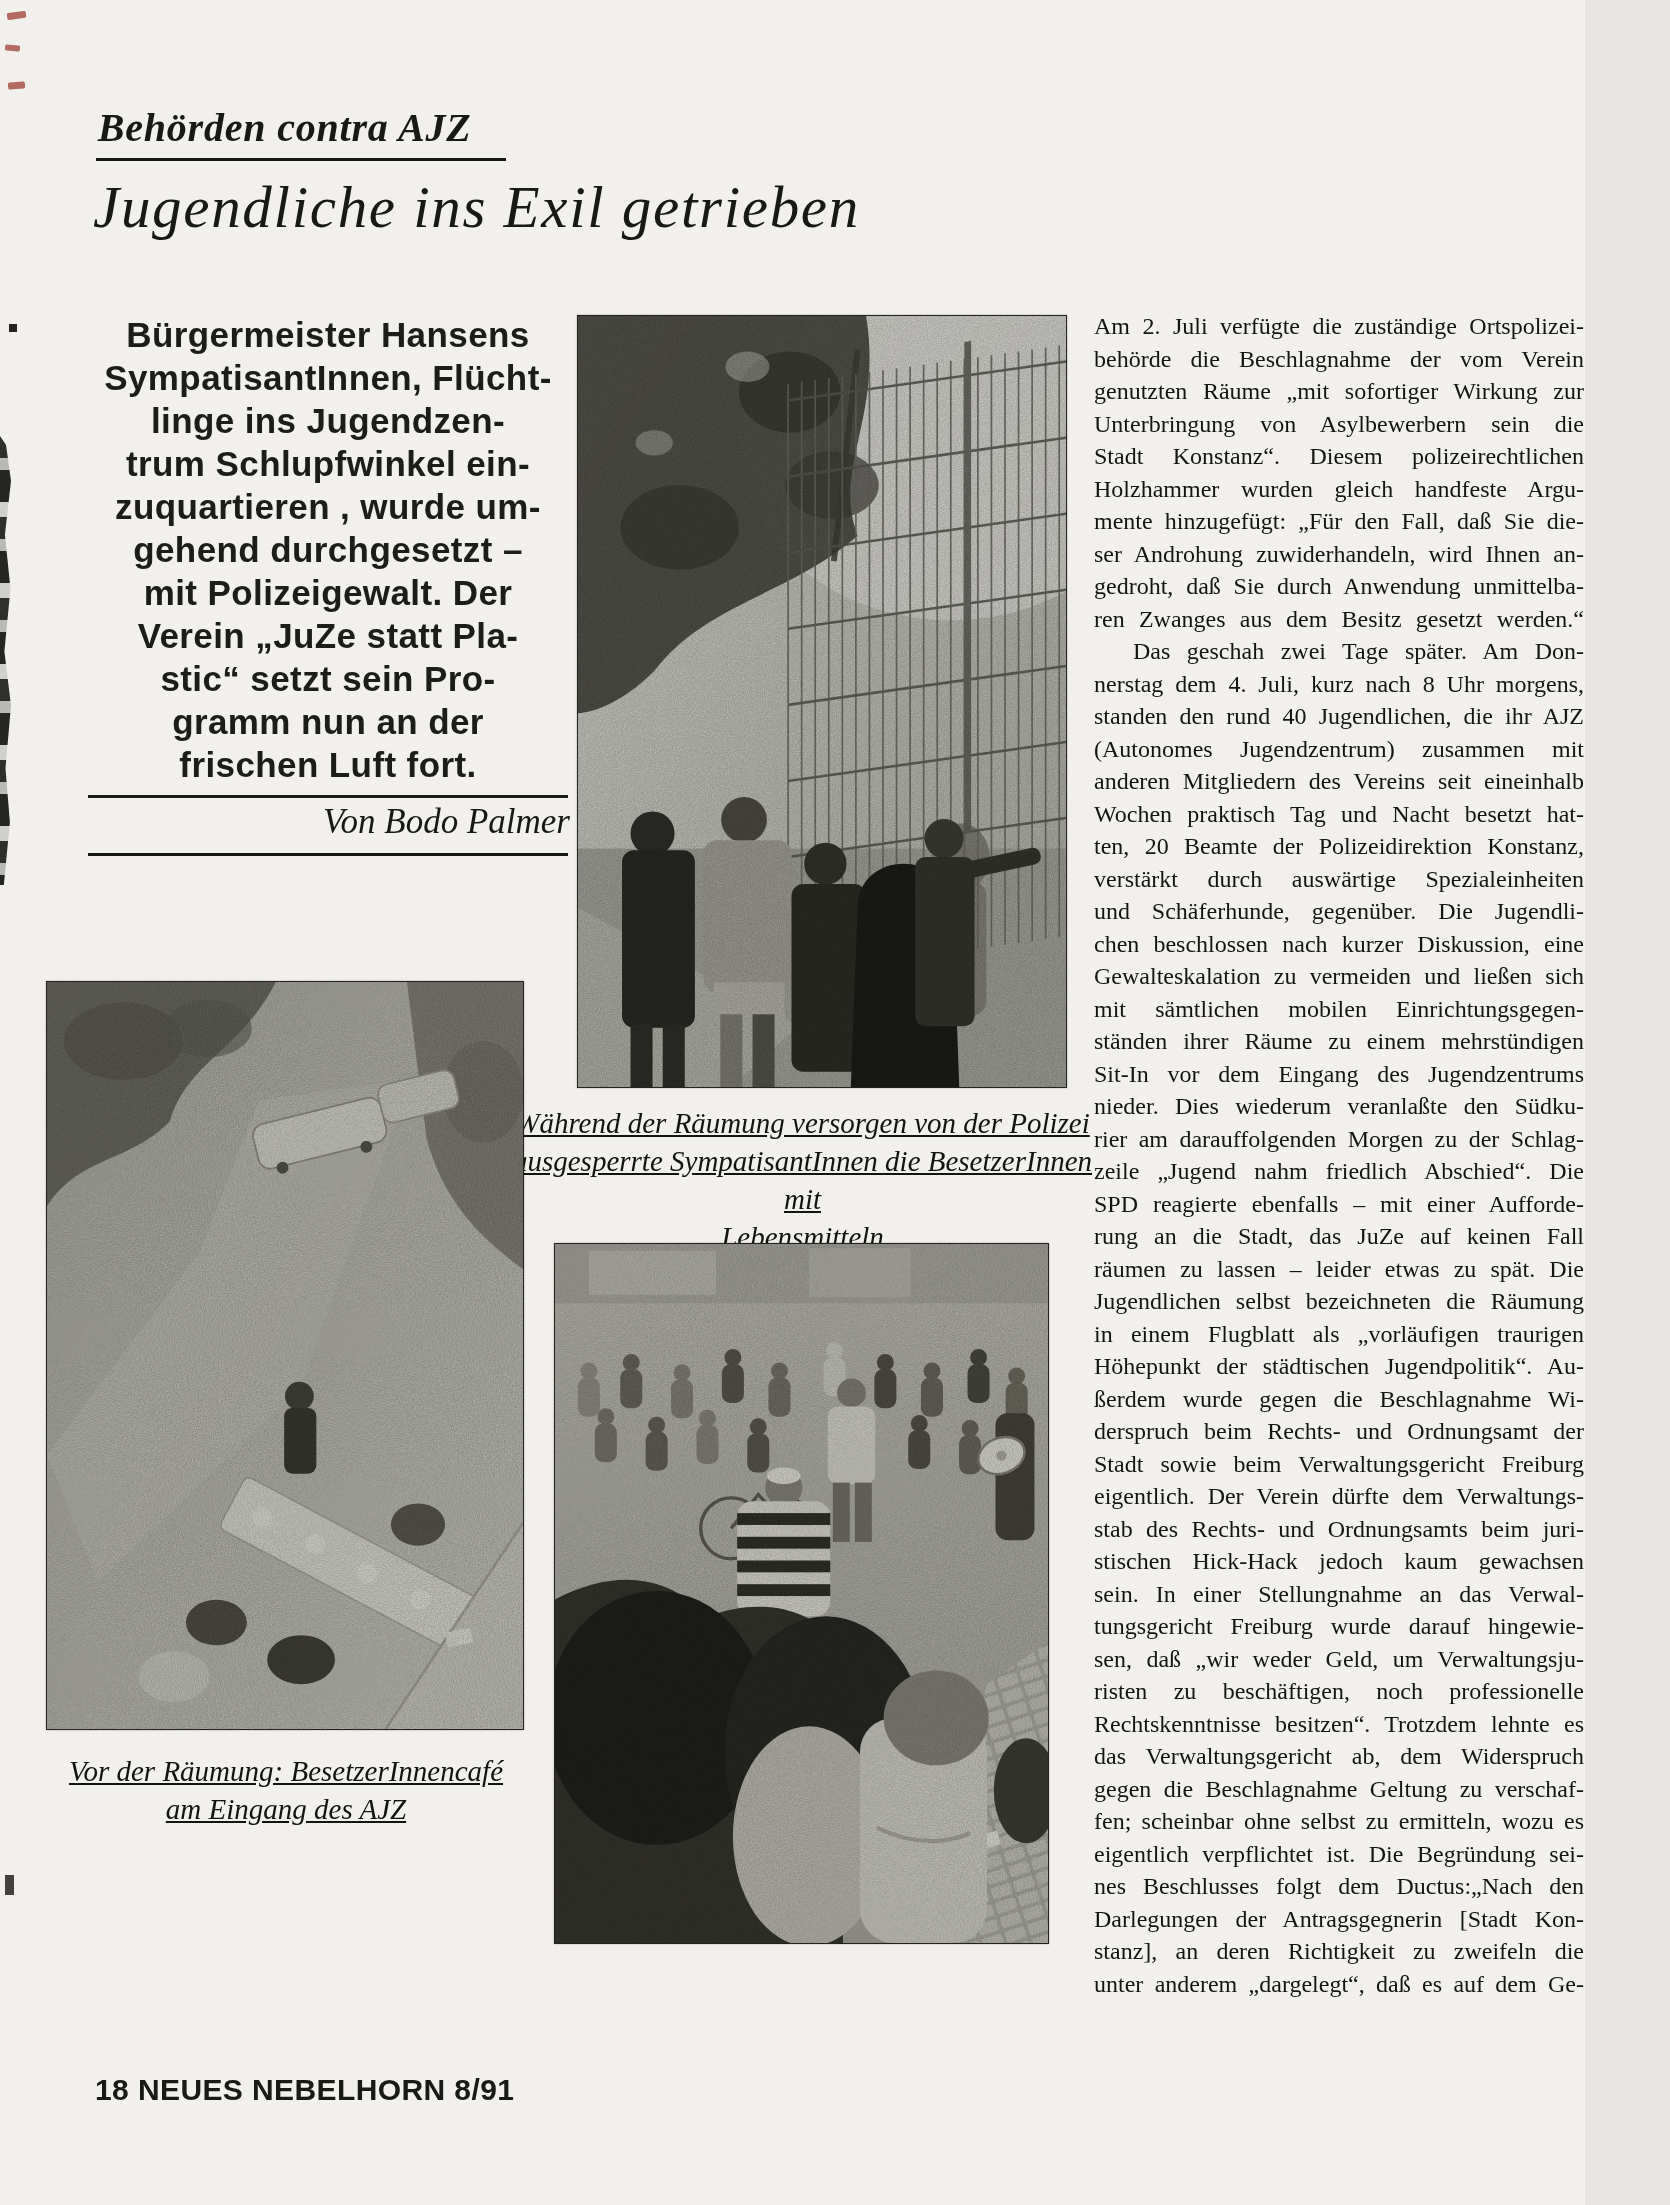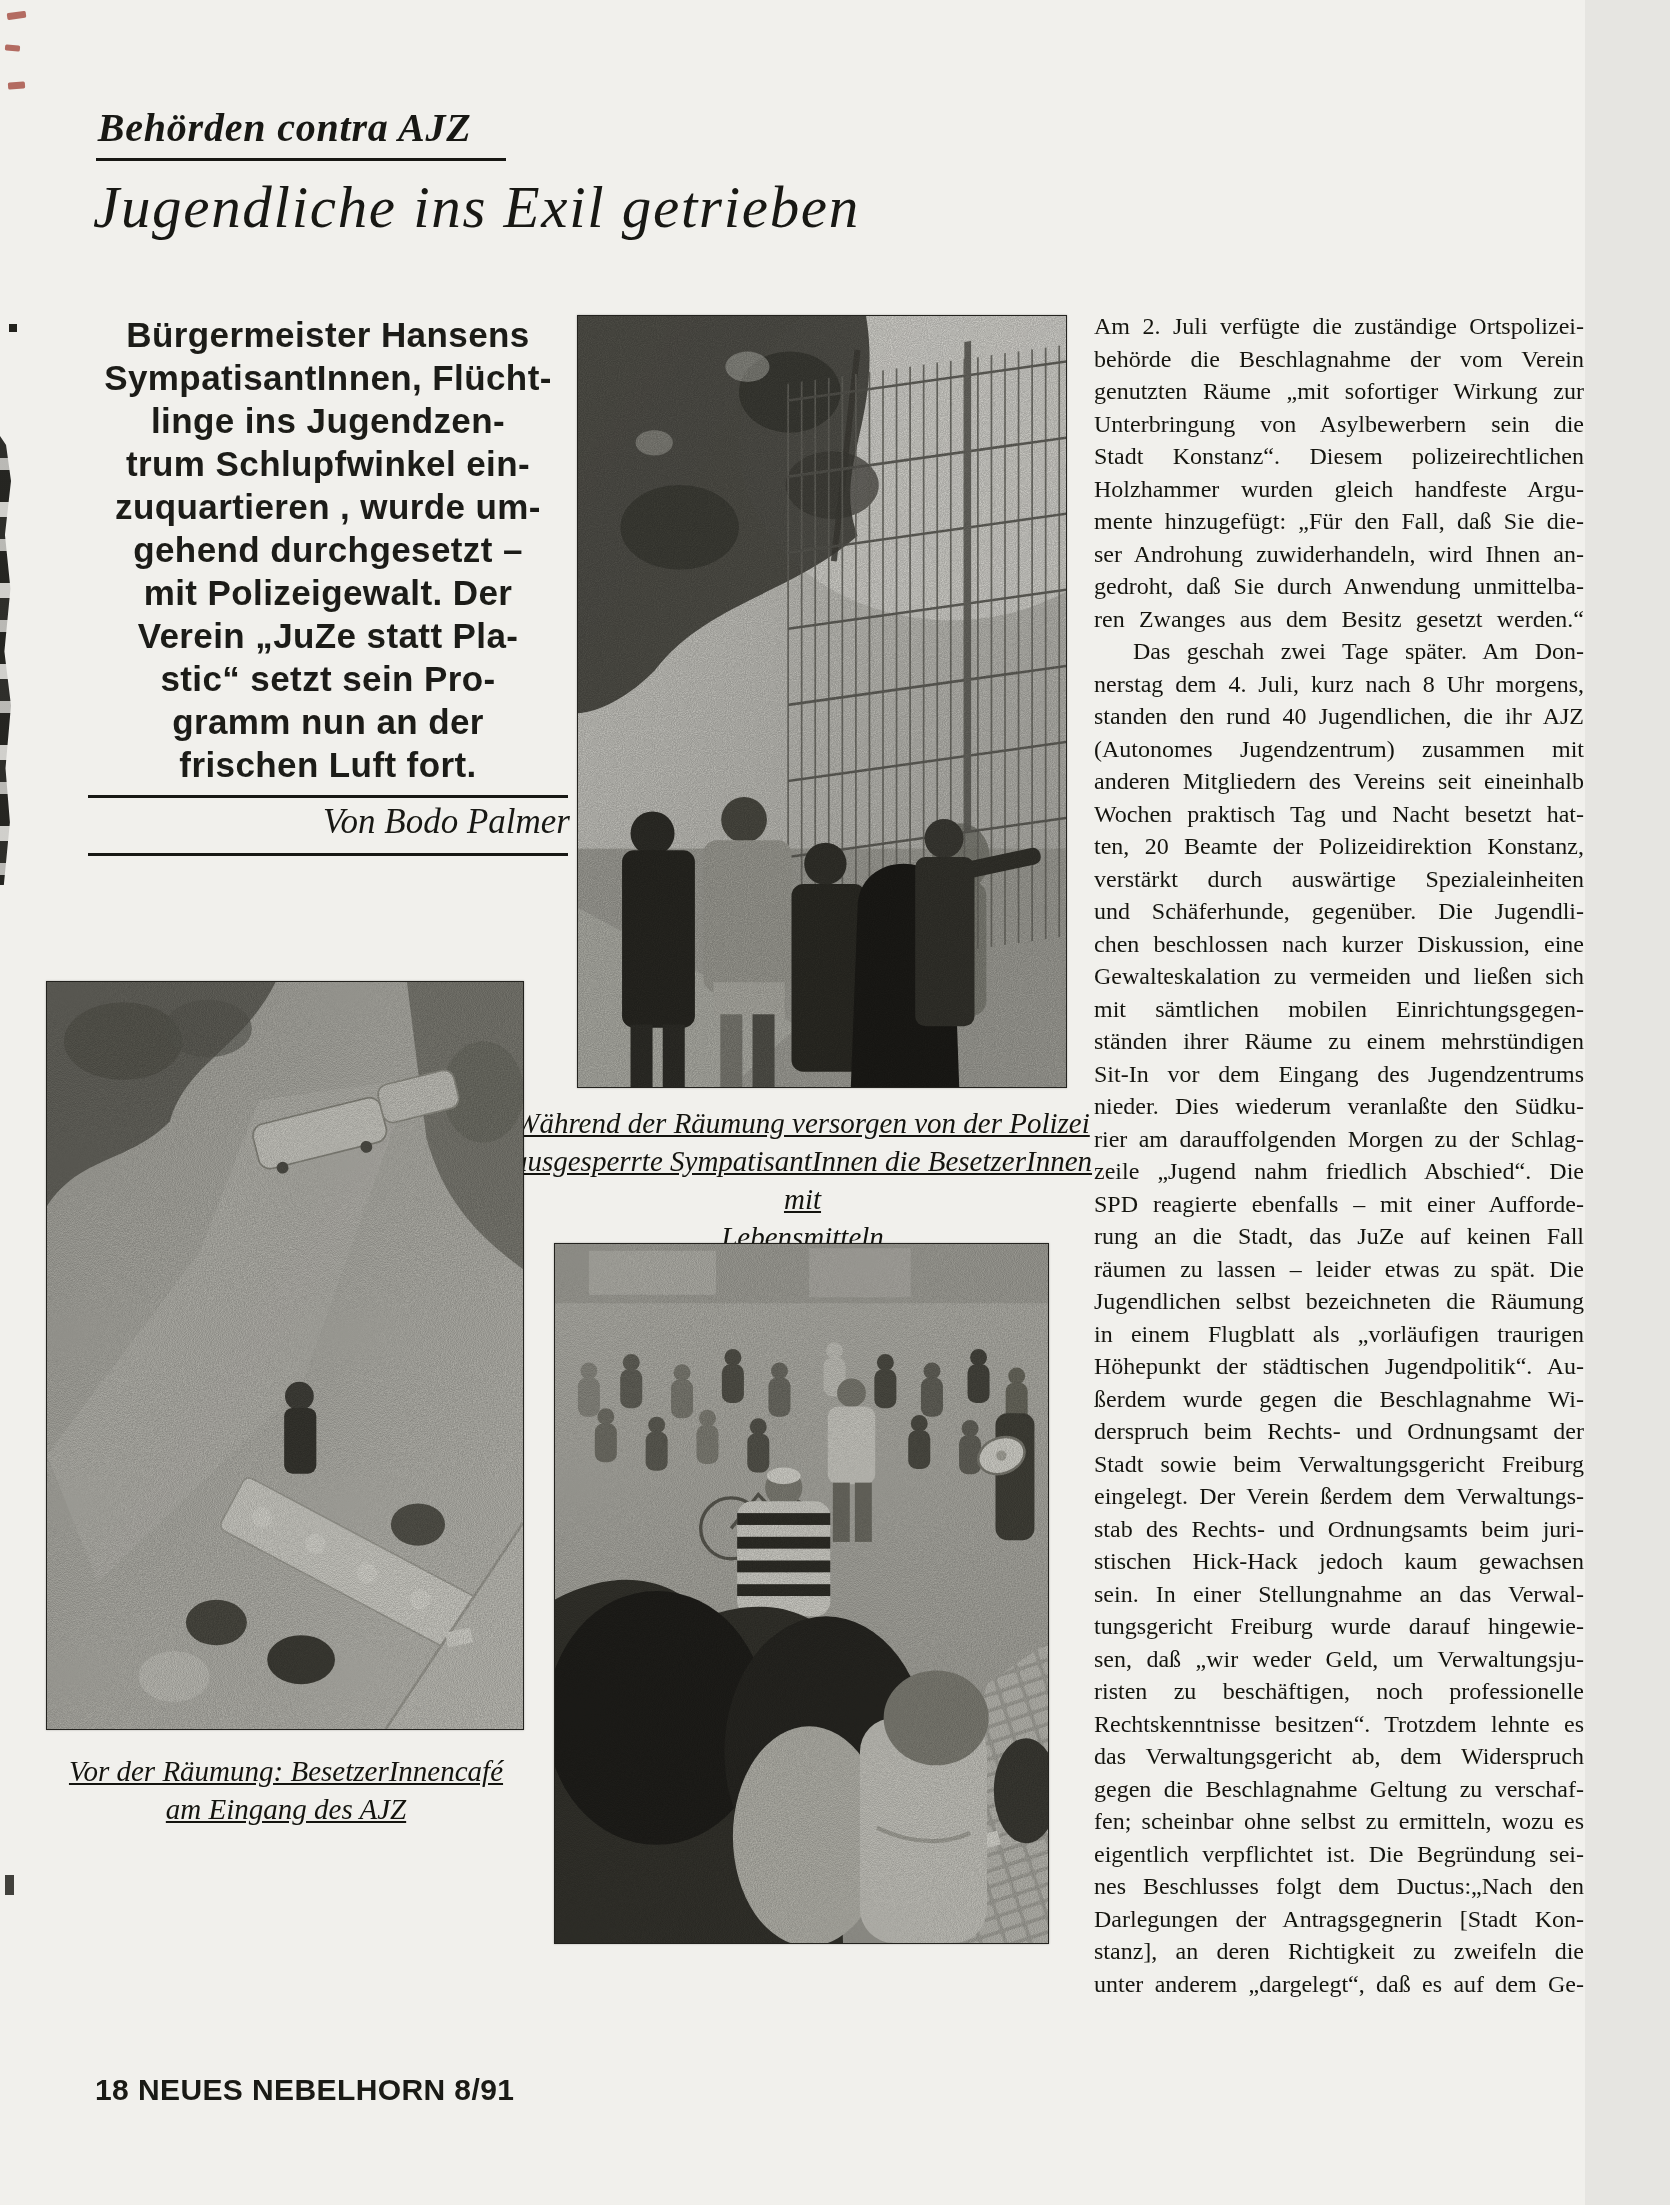--- a/index.html
+++ b/index.html
@@ -368,21 +368,21 @@
       <div class="article-line">zeile „Jugend nahm friedlich Abschied“. Die</div>
       <div class="article-line">SPD reagierte ebenfalls – mit einer Aufforde-</div>
       <div class="article-line">rung an die Stadt, das JuZe auf keinen Fall</div>
       <div class="article-line">räumen zu lassen – leider etwas zu spät. Die</div>
       <div class="article-line">Jugendlichen selbst bezeichneten die Räumung</div>
       <div class="article-line">in einem Flugblatt als „vorläufigen traurigen</div>
       <div class="article-line">Höhepunkt der städtischen Jugendpolitik“. Au-</div>
       <div class="article-line">ßerdem wurde gegen die Beschlagnahme Wi-</div>
       <div class="article-line">derspruch beim Rechts- und Ordnungsamt der</div>
       <div class="article-line">Stadt sowie beim Verwaltungsgericht Freiburg</div>
-      <div class="article-line">eingelegt. Der Verein ßerdem dem Verwaltungs-</div>
+      <div class="article-line">eigentlich. Der Verein dürfte dem Verwaltungs-</div>
       <div class="article-line">stab des Rechts- und Ordnungsamts beim juri-</div>
       <div class="article-line">stischen Hick-Hack jedoch kaum gewachsen</div>
       <div class="article-line">sein. In einer Stellungnahme an das Verwal-</div>
       <div class="article-line">tungsgericht Freiburg wurde darauf hingewie-</div>
       <div class="article-line">sen, daß „wir weder Geld, um Verwaltungsju-</div>
       <div class="article-line">risten zu beschäftigen, noch professionelle</div>
       <div class="article-line">Rechtskenntnisse besitzen“. Trotzdem lehnte es</div>
       <div class="article-line">das Verwaltungsgericht ab, dem Widerspruch</div>
       <div class="article-line">gegen die Beschlagnahme Geltung zu verschaf-</div>
       <div class="article-line">fen; scheinbar ohne selbst zu ermitteln, wozu es</div>

